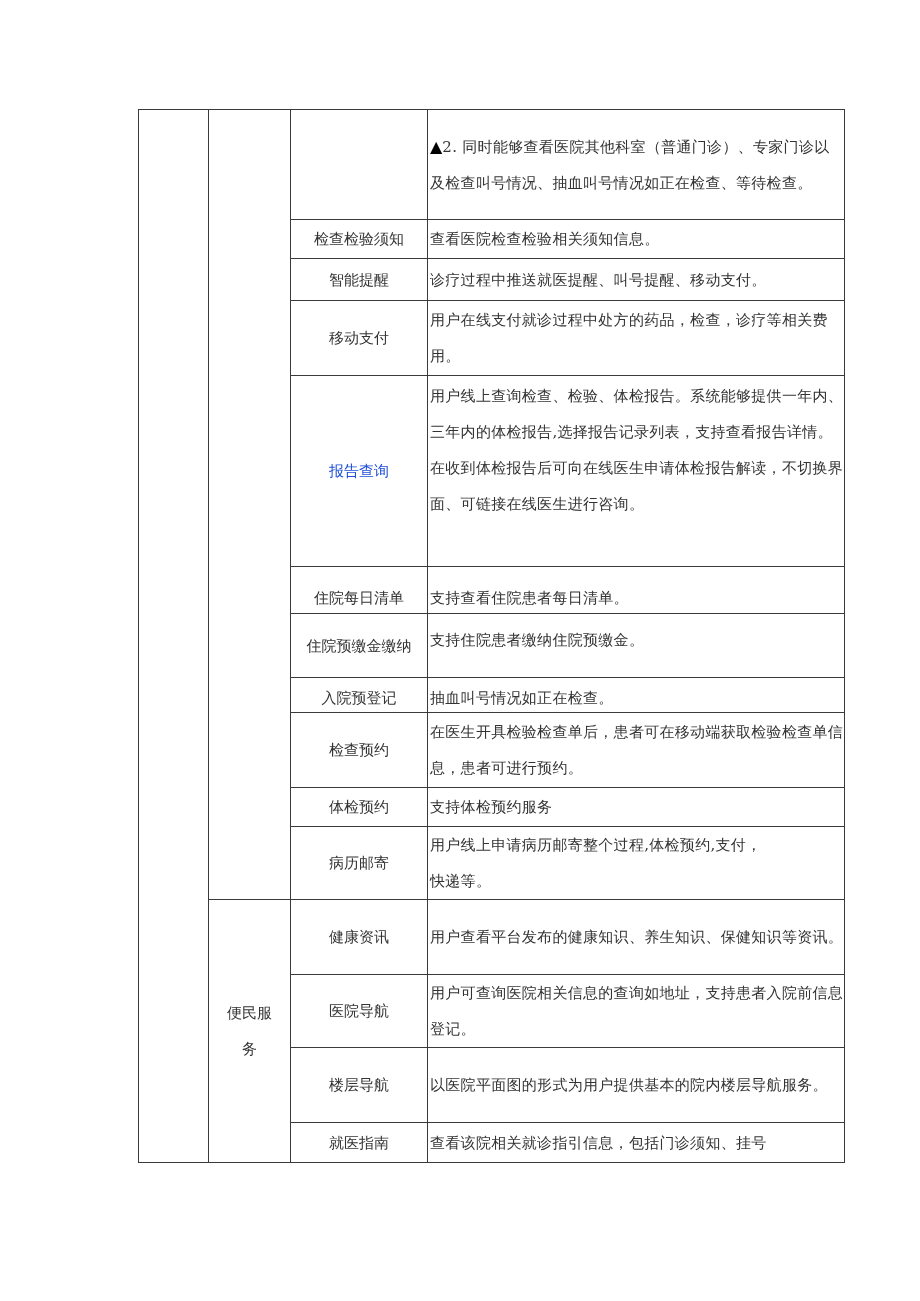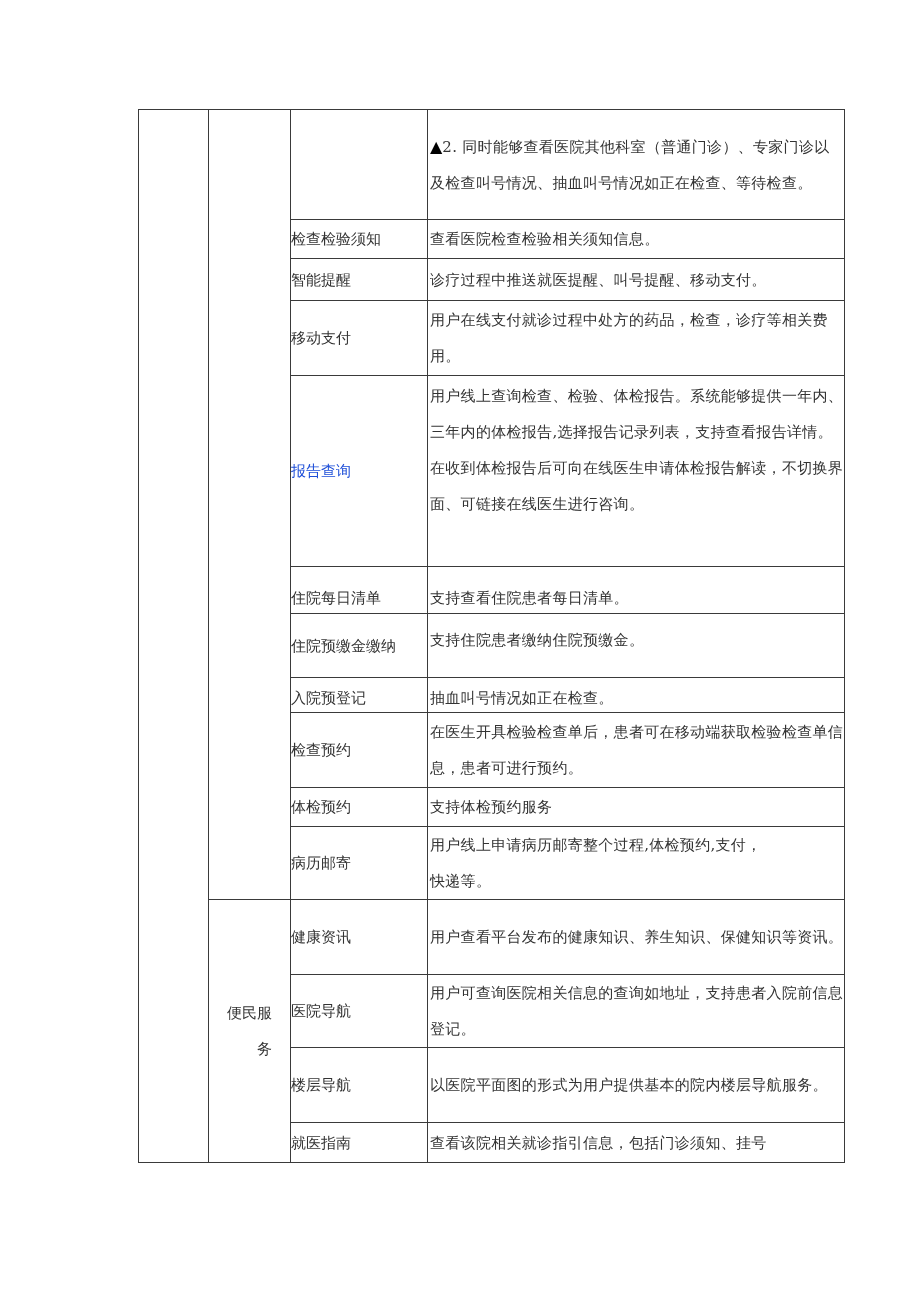--- a/index.html
+++ b/index.html
@@ -5,23 +5,23 @@
   html, body { margin: 0; padding: 0; background: #ffffff; }
   body { width: 920px; height: 1301px; position: relative; overflow: hidden;
          font-family: "DejaVu Serif", "Liberation Serif", serif; color: #333333; }
   .page { position: absolute; left: 0; top: 0; width: 920px; height: 1301px; }
   table.spec { position: absolute; left: 138px; top: 109px; border-collapse: collapse;
                table-layout: fixed; width: 707px; }
   table.spec td { border: 1px solid #3a3a3a; padding: 0; vertical-align: middle;
                   font-size: 15px; line-height: 36px; }
   td.c0 { width: 69px; }
   td.c1 { width: 81px; text-align: center; }
-  td.c2 { width: 136px; text-align: left; }
+  td.c2 { width: 136px; text-align: center; }
   td.c3 { text-align: left; padding-left: 2px !important; padding-right: 0 !important; }
-  .cat { line-height: 36px; padding: 0 14px; display: inline-block; text-align: right; }
+  .cat { line-height: 36px; padding: 0 14px; display: inline-block; text-align: center; }
   .tri { font-size: 16px; color: #000; }
   .desc { letter-spacing: 0.3px; }
 </style>
 </head>
 <body>
 
 <div class="page">
 <table class="spec">
   <tbody>
 

